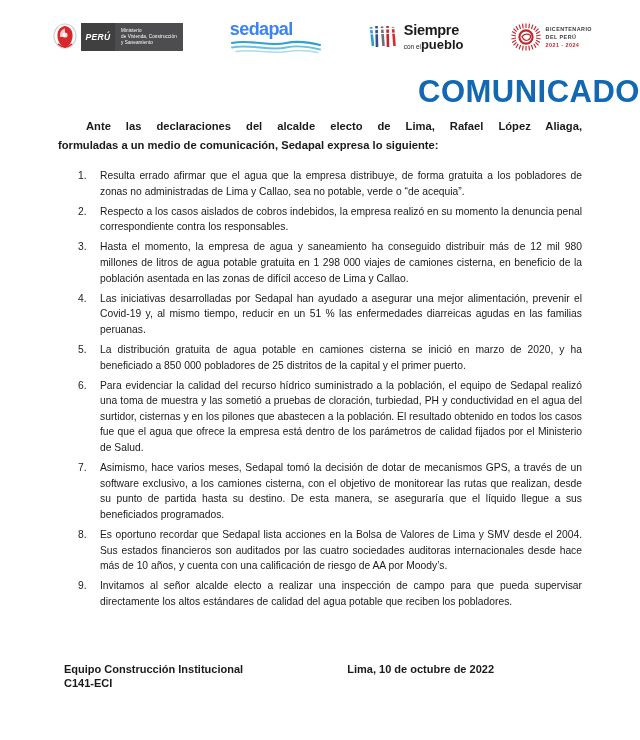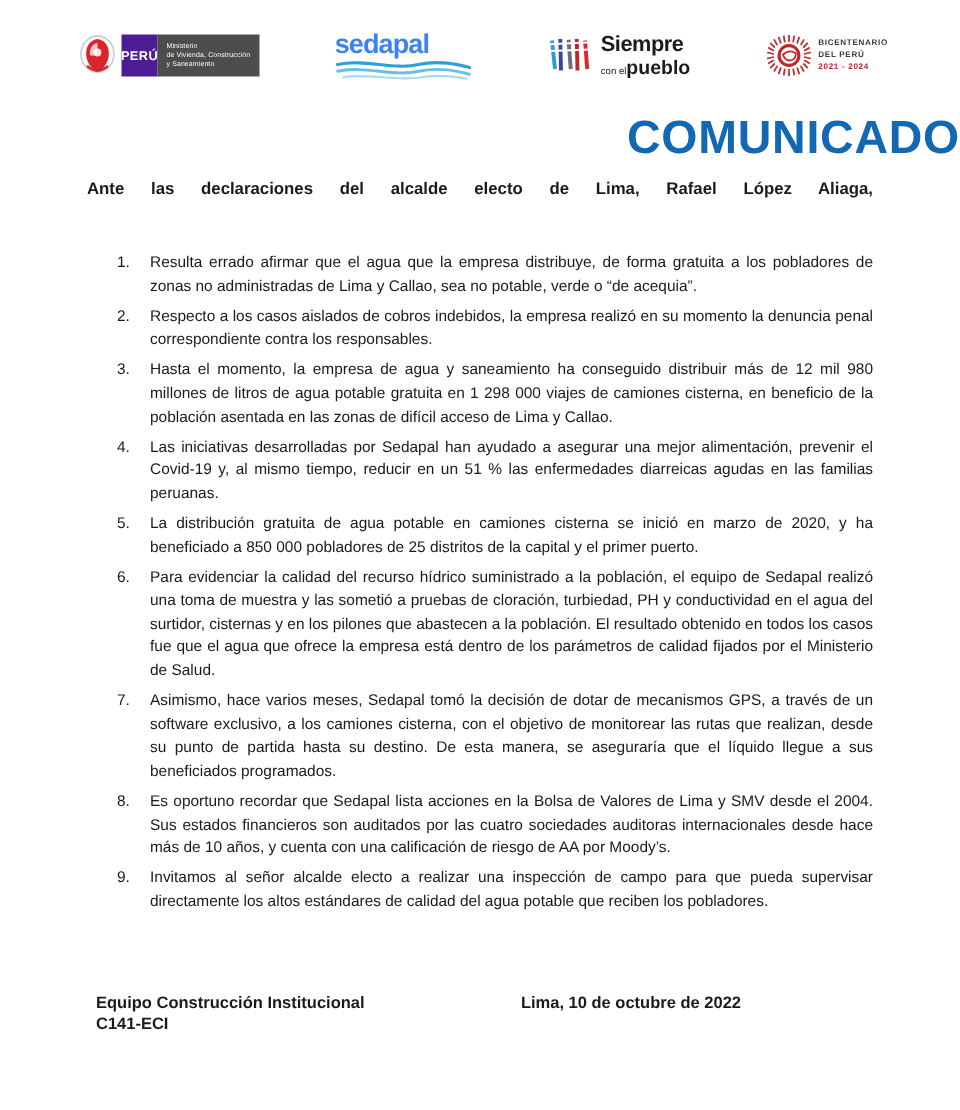--- a/index.html
+++ b/index.html
@@ -42,30 +42,31 @@
     align-items: center;
     height: 30px;
   }
   .peru-shield {
     width: 26px;
     height: 28px;
     margin-right: 3px;
     position: relative;
   }
   .peru-red-box {
-    background: #4c1d95;
+    background: #404040;
     color: #ffffff;
     font-size: 8.5px;
     font-weight: bold;
     letter-spacing: 0.3px;
     display: flex;
     align-items: center;
     justify-content: center;
-    width: 24px;
+    width: 34px;
     height: 28px;
+    font-style: italic;
   }
   .peru-gray-box {
     background: #4d4d4f;
     color: #ffffff;
     height: 28px;
     display: flex;
     flex-direction: column;
     justify-content: center;
     padding: 0 6px;
     box-sizing: border-box;
@@ -169,21 +170,21 @@
     left: 58px;
     width: 524px;
     font-size: 11.2px;
     font-weight: bold;
     line-height: 18.5px;
     text-align: justify;
     text-justify: inter-word;
     color: #1a1a1a;
   }
   .intro > span { display: block; }
-  .intro .just { text-align-last: justify; }
+  .intro .just { text-align-last: justify; margin-left: 28px; }
 
   .list {
     position: absolute;
     top: 168px;
     left: 58px;
     width: 524px;
   }
   .item {
     display: flex;
     margin-bottom: 4.5px;
@@ -316,20 +317,21 @@
         <span class="bl2">DEL PERÚ</span>
         <span class="bl3">2021 - 2024</span>
       </div>
     </div>
   </div>
 
   <div class="title">COMUNICADO</div>
 
   <div class="intro">
     <span class="just">Ante las declaraciones del alcalde electo de Lima, Rafael López Aliaga,</span>
+    <span>formuladas a un medio de comunicación, Sedapal expresa lo siguiente:</span>
   </div>
 
   <div class="list">
     <div class="item">
       <div class="item-num">1.</div>
       <div class="item-text">Resulta errado afirmar que el agua que la empresa distribuye, de forma gratuita a los pobladores de zonas no administradas de Lima y Callao, sea no potable, verde o “de acequia”.</div>
     </div>
     <div class="item">
       <div class="item-num">2.</div>
       <div class="item-text">Respecto a los casos aislados de cobros indebidos, la empresa realizó en su momento la denuncia penal correspondiente contra los responsables.</div>

